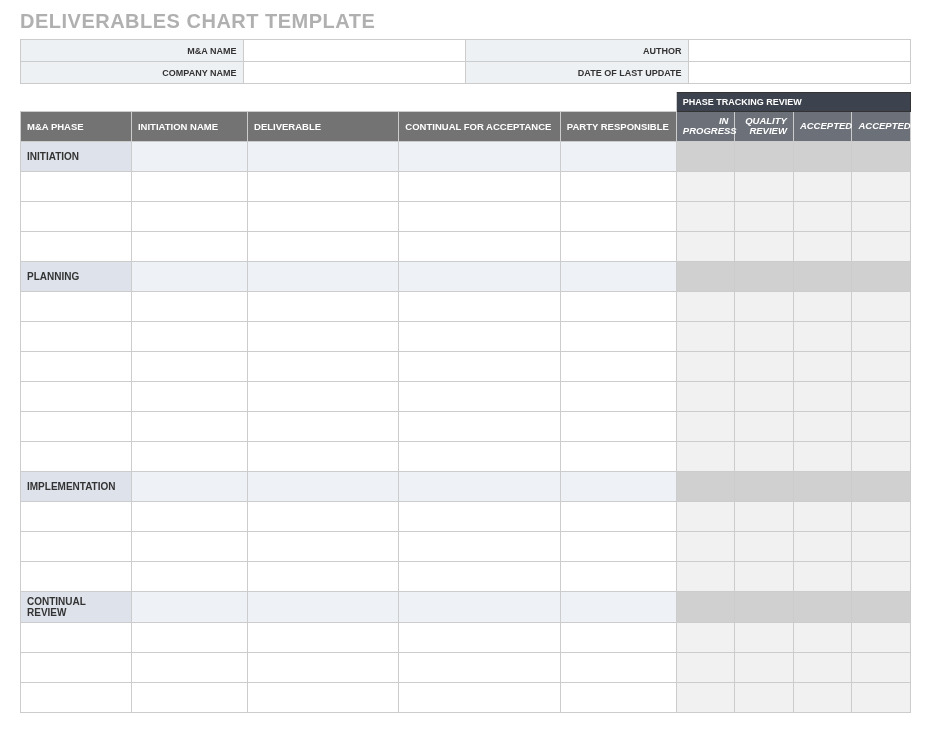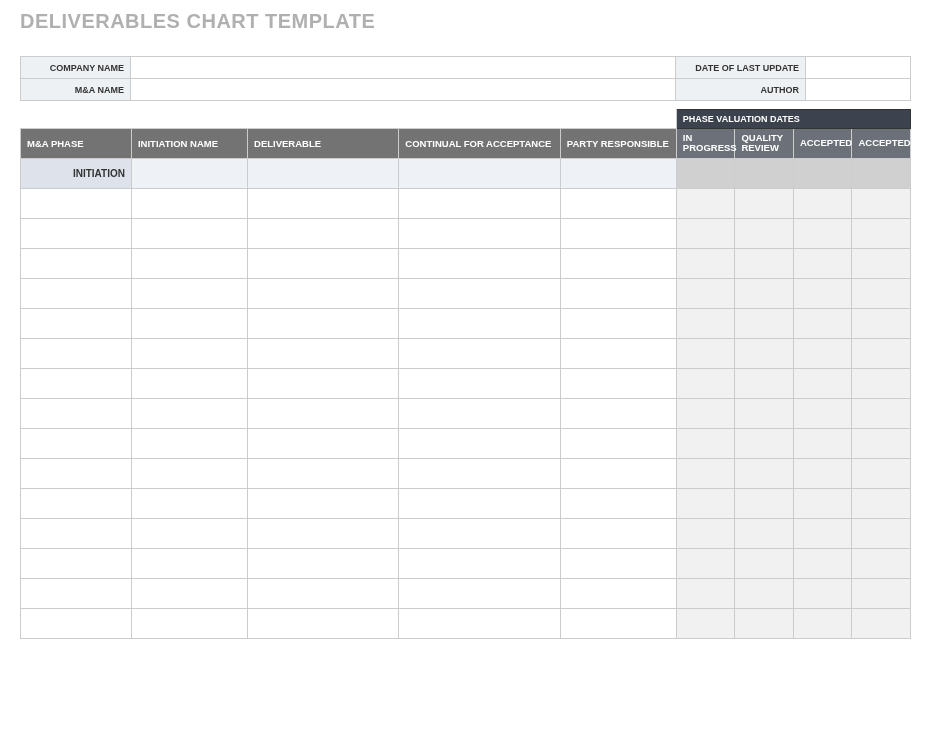--- a/index.html
+++ b/index.html
@@ -9,21 +9,21 @@
     font-family: Arial, Helvetica, sans-serif;
     background: #fff;
     color: #333;
     width: 931px;
   }
   .title {
     font-size: 20px;
     font-weight: 700;
     color: #b0b0b0;
     letter-spacing: 0.5px;
-    margin: 0 0 23px 0;
+    margin: 0 0 6px 0;
   }
   table { border-collapse: collapse; width: 100%; }
 
   
   .meta { margin-bottom: 8px; table-layout: fixed; }
   .meta td {
     border: 1px solid #ccc;
     height: 22px;
     padding: 3px 6px;
     font-size: 9px;
@@ -71,79 +71,79 @@
   
   .hdr-main th {
     background: #737373;
     color: #fff;
     font-weight: 700;
     font-size: 9.5px;
     height: 28px;
   }
   .hdr-main th.sub {
     background: #6c7179;
-    text-align: left;
+    text-align: right;
     line-height: 1.1;
+    font-style: italic;
   }
 
   
   .phase-row td { height: 30px; }
   .phase-row .phase-label {
     background: #dee3eb;
     font-weight: 700;
     font-size: 10px;
-    text-align: right;
   }
   .phase-row .phase-light { background: #eef1f6; }
   .phase-row .phase-grey  { background: #d0d0d0; }
 
   
   .data-row td { height: 30px; background: #fafafa; }
   .data-row td.left-zone { background: #fff; }
   .data-row td.right-zone { background: #f1f1f1; }
 </style>
 </head>
 <body>
 
 <h1 class="title">DELIVERABLES CHART TEMPLATE</h1>
 
 <table class="meta">
   <tbody>
       <tr>
+    <td class="label">M&amp;A NAME</td>
+    <td class="value"></td>
+    <td class="label">AUTHOR</td>
+    <td class="value"></td>
+  </tr>
+  <tr>
     <td class="label c1">COMPANY NAME</td>
     <td class="value c2"></td>
     <td class="label c3">DATE OF LAST UPDATE</td>
     <td class="value c4"></td>
-  </tr>
-  <tr>
-    <td class="label">M&amp;A NAME</td>
-    <td class="value"></td>
-    <td class="label">AUTHOR</td>
-    <td class="value"></td>
   </tr>
 </tbody>
   </table>
 
 <table class="grid">
   <colgroup>
     <col class="w-phase">
       <col class="w-deliv">
       <col class="w-desc">
     <col class="w-crit">
       <col class="w-party">
     <col class="w-track">
       <col class="w-track">
       <col class="w-track">
       <col class="w-track">
   </colgroup>
 
   <tbody>
       <tr class="ptd-row">
     <th class="ptd-blank" colspan="5"></th>
-    <th class="ptd-bar" colspan="4">PHASE VALUATION DATES</th>
+    <th class="ptd-bar" colspan="4">PHASE TRACKING REVIEW</th>
   </tr>
 
   <tr class="hdr-main">
     <th>M&amp;A PHASE</th>
     <th>INITIATION NAME</th>
     <th>DELIVERABLE</th>
     <th>CONTINUAL FOR ACCEPTANCE</th>
     <th>PARTY RESPONSIBLE</th>
     <th class="sub">IN PROGRESS</th>
     <th class="sub">QUALITY REVIEW</th>
@@ -189,122 +189,155 @@
         <td class="left-zone"></td>
         <td class="left-zone"></td>
         <td class="left-zone"></td>
         <td class="left-zone"></td>
         <td class="right-zone"></td>
         <td class="right-zone"></td>
         <td class="right-zone"></td>
         <td class="right-zone"></td>
       </tr>
 
-  <tr class="data-row">
-        <td class="left-zone"></td>
-        <td class="left-zone"></td>
-        <td class="left-zone"></td>
-        <td class="left-zone"></td>
-        <td class="left-zone"></td>
-        <td class="right-zone"></td>
-        <td class="right-zone"></td>
-        <td class="right-zone"></td>
-        <td class="right-zone"></td>
-      </tr>
-  <tr class="data-row">
-        <td class="left-zone"></td>
-        <td class="left-zone"></td>
-        <td class="left-zone"></td>
-        <td class="left-zone"></td>
-        <td class="left-zone"></td>
-        <td class="right-zone"></td>
-        <td class="right-zone"></td>
-        <td class="right-zone"></td>
-        <td class="right-zone"></td>
-      </tr>
-  <tr class="data-row">
-        <td class="left-zone"></td>
-        <td class="left-zone"></td>
-        <td class="left-zone"></td>
-        <td class="left-zone"></td>
-        <td class="left-zone"></td>
-        <td class="right-zone"></td>
-        <td class="right-zone"></td>
-        <td class="right-zone"></td>
-        <td class="right-zone"></td>
-      </tr>
-
-  <tr class="data-row">
-        <td class="left-zone"></td>
-        <td class="left-zone"></td>
-        <td class="left-zone"></td>
-        <td class="left-zone"></td>
-        <td class="left-zone"></td>
-        <td class="right-zone"></td>
-        <td class="right-zone"></td>
-        <td class="right-zone"></td>
-        <td class="right-zone"></td>
-      </tr>
-  <tr class="data-row">
-        <td class="left-zone"></td>
-        <td class="left-zone"></td>
-        <td class="left-zone"></td>
-        <td class="left-zone"></td>
-        <td class="left-zone"></td>
-        <td class="right-zone"></td>
-        <td class="right-zone"></td>
-        <td class="right-zone"></td>
-        <td class="right-zone"></td>
-      </tr>
-  <tr class="data-row">
-        <td class="left-zone"></td>
-        <td class="left-zone"></td>
-        <td class="left-zone"></td>
-        <td class="left-zone"></td>
-        <td class="left-zone"></td>
-        <td class="right-zone"></td>
-        <td class="right-zone"></td>
-        <td class="right-zone"></td>
-        <td class="right-zone"></td>
-      </tr>
-
-  <tr class="data-row">
-        <td class="left-zone"></td>
-        <td class="left-zone"></td>
-        <td class="left-zone"></td>
-        <td class="left-zone"></td>
-        <td class="left-zone"></td>
-        <td class="right-zone"></td>
-        <td class="right-zone"></td>
-        <td class="right-zone"></td>
-        <td class="right-zone"></td>
-      </tr>
-  <tr class="data-row">
-        <td class="left-zone"></td>
-        <td class="left-zone"></td>
-        <td class="left-zone"></td>
-        <td class="left-zone"></td>
-        <td class="left-zone"></td>
-        <td class="right-zone"></td>
-        <td class="right-zone"></td>
-        <td class="right-zone"></td>
-        <td class="right-zone"></td>
-      </tr>
-  <tr class="data-row">
-        <td class="left-zone"></td>
-        <td class="left-zone"></td>
-        <td class="left-zone"></td>
-        <td class="left-zone"></td>
-        <td class="left-zone"></td>
-        <td class="right-zone"></td>
-        <td class="right-zone"></td>
-        <td class="right-zone"></td>
-        <td class="right-zone"></td>
-      </tr>
-
+  <tr class="phase-row">
+    <td class="phase-label">PLANNING</td>
+    <td class="phase-light"></td>
+        <td class="phase-light"></td>
+        <td class="phase-light"></td>
+        <td class="phase-light"></td>
+    <td class="phase-grey"></td>
+        <td class="phase-grey"></td>
+        <td class="phase-grey"></td>
+        <td class="phase-grey"></td>
+  </tr>
+  <tr class="data-row">
+        <td class="left-zone"></td>
+        <td class="left-zone"></td>
+        <td class="left-zone"></td>
+        <td class="left-zone"></td>
+        <td class="left-zone"></td>
+        <td class="right-zone"></td>
+        <td class="right-zone"></td>
+        <td class="right-zone"></td>
+        <td class="right-zone"></td>
+      </tr>
+  <tr class="data-row">
+        <td class="left-zone"></td>
+        <td class="left-zone"></td>
+        <td class="left-zone"></td>
+        <td class="left-zone"></td>
+        <td class="left-zone"></td>
+        <td class="right-zone"></td>
+        <td class="right-zone"></td>
+        <td class="right-zone"></td>
+        <td class="right-zone"></td>
+      </tr>
+  <tr class="data-row">
+        <td class="left-zone"></td>
+        <td class="left-zone"></td>
+        <td class="left-zone"></td>
+        <td class="left-zone"></td>
+        <td class="left-zone"></td>
+        <td class="right-zone"></td>
+        <td class="right-zone"></td>
+        <td class="right-zone"></td>
+        <td class="right-zone"></td>
+      </tr>
+
+  <tr class="data-row">
+        <td class="left-zone"></td>
+        <td class="left-zone"></td>
+        <td class="left-zone"></td>
+        <td class="left-zone"></td>
+        <td class="left-zone"></td>
+        <td class="right-zone"></td>
+        <td class="right-zone"></td>
+        <td class="right-zone"></td>
+        <td class="right-zone"></td>
+      </tr>
+  <tr class="data-row">
+        <td class="left-zone"></td>
+        <td class="left-zone"></td>
+        <td class="left-zone"></td>
+        <td class="left-zone"></td>
+        <td class="left-zone"></td>
+        <td class="right-zone"></td>
+        <td class="right-zone"></td>
+        <td class="right-zone"></td>
+        <td class="right-zone"></td>
+      </tr>
+  <tr class="data-row">
+        <td class="left-zone"></td>
+        <td class="left-zone"></td>
+        <td class="left-zone"></td>
+        <td class="left-zone"></td>
+        <td class="left-zone"></td>
+        <td class="right-zone"></td>
+        <td class="right-zone"></td>
+        <td class="right-zone"></td>
+        <td class="right-zone"></td>
+      </tr>
+
+  <tr class="phase-row">
+    <td class="phase-label">IMPLEMENTATION</td>
+    <td class="phase-light"></td>
+        <td class="phase-light"></td>
+        <td class="phase-light"></td>
+        <td class="phase-light"></td>
+    <td class="phase-grey"></td>
+        <td class="phase-grey"></td>
+        <td class="phase-grey"></td>
+        <td class="phase-grey"></td>
+  </tr>
+  <tr class="data-row">
+        <td class="left-zone"></td>
+        <td class="left-zone"></td>
+        <td class="left-zone"></td>
+        <td class="left-zone"></td>
+        <td class="left-zone"></td>
+        <td class="right-zone"></td>
+        <td class="right-zone"></td>
+        <td class="right-zone"></td>
+        <td class="right-zone"></td>
+      </tr>
+  <tr class="data-row">
+        <td class="left-zone"></td>
+        <td class="left-zone"></td>
+        <td class="left-zone"></td>
+        <td class="left-zone"></td>
+        <td class="left-zone"></td>
+        <td class="right-zone"></td>
+        <td class="right-zone"></td>
+        <td class="right-zone"></td>
+        <td class="right-zone"></td>
+      </tr>
+  <tr class="data-row">
+        <td class="left-zone"></td>
+        <td class="left-zone"></td>
+        <td class="left-zone"></td>
+        <td class="left-zone"></td>
+        <td class="left-zone"></td>
+        <td class="right-zone"></td>
+        <td class="right-zone"></td>
+        <td class="right-zone"></td>
+        <td class="right-zone"></td>
+      </tr>
+
+  <tr class="phase-row">
+    <td class="phase-label">CONTINUAL REVIEW</td>
+    <td class="phase-light"></td>
+        <td class="phase-light"></td>
+        <td class="phase-light"></td>
+        <td class="phase-light"></td>
+    <td class="phase-grey"></td>
+        <td class="phase-grey"></td>
+        <td class="phase-grey"></td>
+        <td class="phase-grey"></td>
+  </tr>
   <tr class="data-row">
         <td class="left-zone"></td>
         <td class="left-zone"></td>
         <td class="left-zone"></td>
         <td class="left-zone"></td>
         <td class="left-zone"></td>
         <td class="right-zone"></td>
         <td class="right-zone"></td>
         <td class="right-zone"></td>
         <td class="right-zone"></td>

